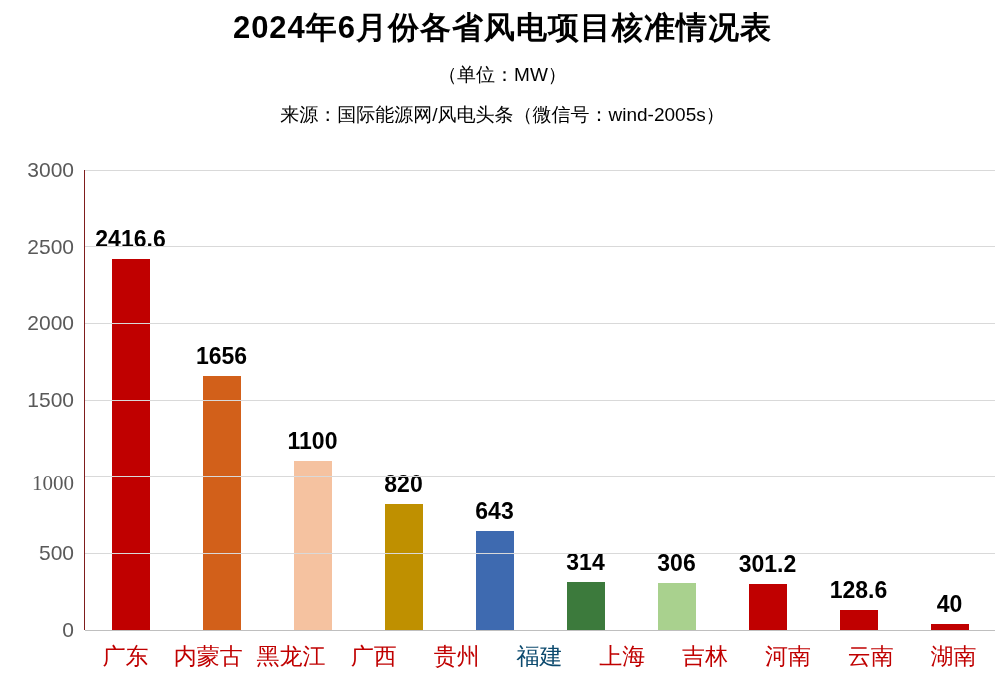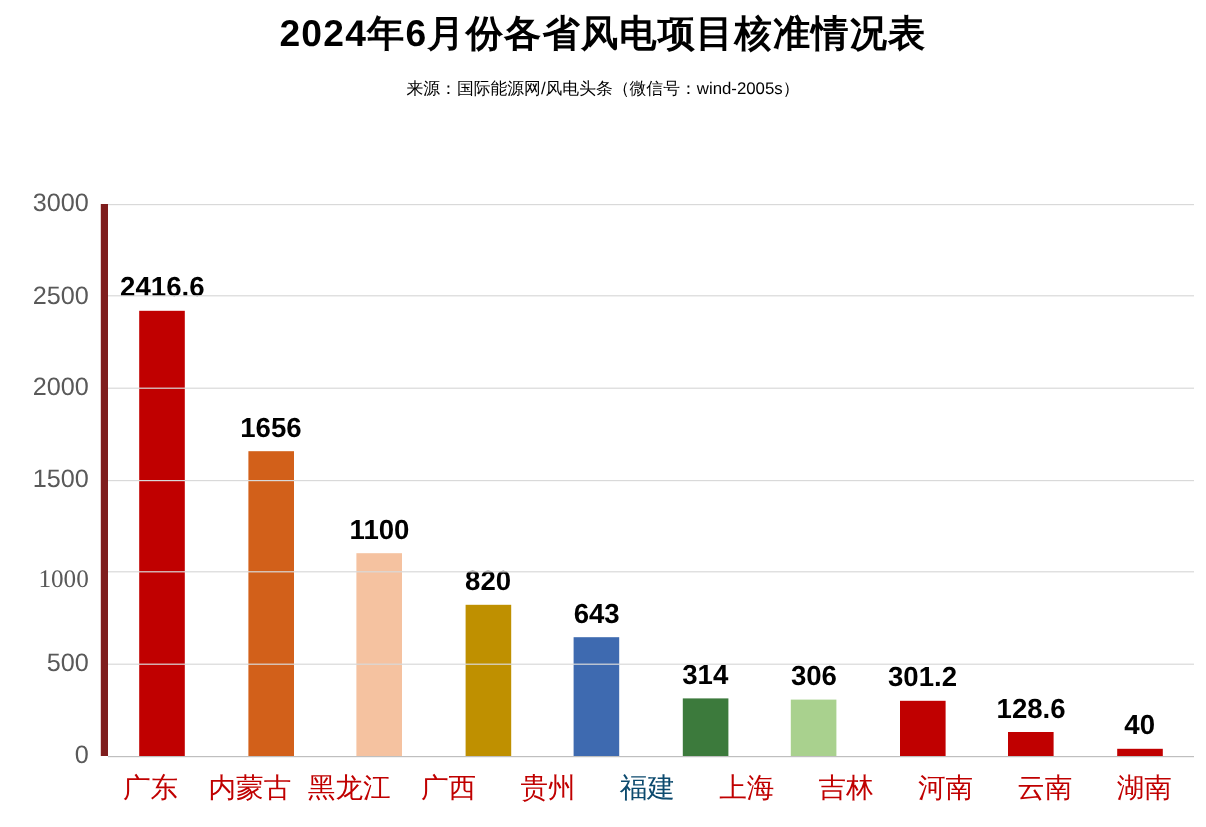--- a/index.html
+++ b/index.html
@@ -38,21 +38,21 @@
     line-height: 40px;
     color: #000;
   }
   .chart-subtitle {
     font-size: 19px;
     line-height: 30px;
     margin-top: 12px;
     color: #000;
   }
   .chart-source {
-    font-size: 14px;
+    font-size: 19px;
     line-height: 30px;
     margin-top: 10px;
     color: #000;
   }
 
   
   .plot-wrap {
     position: absolute;
     left: 0;
     top: 170px;
@@ -75,21 +75,21 @@
     color: #595959;
     text-align: right;
     white-space: nowrap;
   }
   .grid-area {
     position: absolute;
     left: 84px;
     top: 0;
     right: 10px;
     height: 460px;
-    border-left: 6px solid #7f1d1d;
+    border-left: 1px solid #7f1d1d;
   }
   .gridline {
     position: absolute;
     left: 0;
     right: 0;
     height: 1px;
     background: #d9d9d9;
   }
   .gridline.axis-base {
     background: #bfbfbf;
@@ -146,20 +146,21 @@
     white-space: nowrap;
   }
 </style>
 </head>
 <body>
 
 <div class="chart-root">
 
   <div class="title-block">
     <div class="chart-title">2024年6月份各省风电项目核准情况表</div>
+    <div class="chart-subtitle">（单位：MW）</div>
     <div class="chart-source">来源：国际能源网/风电头条（微信号：wind-2005s）</div>
   </div>
 
   <div class="plot-wrap">
     <div class="y-axis">
         <div class="y-tick" style="top: 460px;">0</div>
         <div class="y-tick" style="top: 383.333px;">500</div>
         <div class="y-tick" style="top: 313px; font-family: Liberation Serif, serif;">1000</div>
         <div class="y-tick" style="top: 230px;">1500</div>
         <div class="y-tick" style="top: 153.333px;">2000</div>

